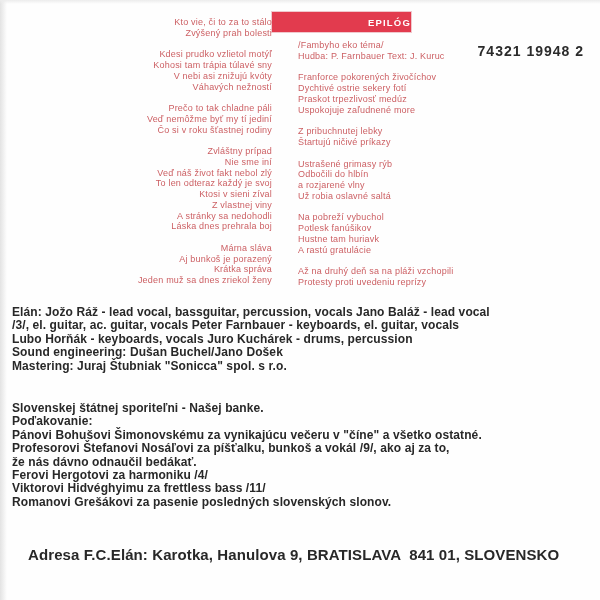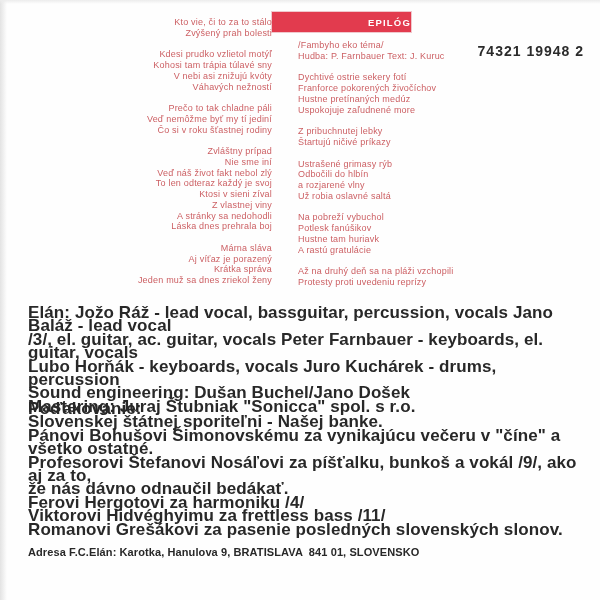--- a/index.html
+++ b/index.html
@@ -68,37 +68,37 @@
     font-size: 9px;
     line-height: 10.7px;
     letter-spacing: 0.2px;
   }
   .lyrics .stanza { margin: 0 0 11px 0; }
   .lyrics.left  { left: 32px;  top: 17px; width: 240px; text-align: right; }
   .lyrics.right { left: 298px; top: 40px; width: 260px; }
 
   .black-block {
     position: absolute;
-    left: 28px;
+    left: 12px;
     color: #282828;
-    font-size: 17px;
+    font-size: 12px;
     font-weight: bold;
     line-height: 13.4px;
     letter-spacing: 0.1px;
     width: 560px;
   }
   .credits { top: 306px; }
   .thanks  { top: 402px; }
 
   .address {
     position: absolute;
     left: 28px;
     top: 546px;
     color: #282828;
-    font-size: 11px;
+    font-size: 15px;
     font-weight: bold;
     letter-spacing: 0.1px;
     white-space: pre-wrap;
   }
   .line { white-space: pre-wrap; }
 </style>
 </head>
 <body>
 
 <div class="page">
@@ -130,35 +130,35 @@
         <div class="line">Nie sme iní</div>
         <div class="line">Veď náš život fakt nebol zlý</div>
         <div class="line">To len odteraz každý je svoj</div>
         <div class="line">Ktosi v sieni zíval</div>
         <div class="line">Z vlastnej viny</div>
         <div class="line">A stránky sa nedohodli</div>
         <div class="line">Láska dnes prehrala boj</div>
       </div>
       <div class="stanza">
         <div class="line">Márna sláva</div>
-        <div class="line">Aj víťaz je porazený</div>
+        <div class="line">Aj bunkoš je porazený</div>
         <div class="line">Krátka správa</div>
         <div class="line">Jeden muž sa dnes zriekol ženy</div>
       </div>
     </div>
 
   <div class="lyrics right" id="lyrics-right">
       <div class="stanza">
         <div class="line">/Fambyho eko téma/</div>
         <div class="line">Hudba: P. Farnbauer Text: J. Kuruc</div>
       </div>
       <div class="stanza">
+        <div class="line">Franforce pokorených živočíchov</div>
         <div class="line">Dychtivé ostrie sekery fotí</div>
-        <div class="line">Franforce pokorených živočíchov</div>
-        <div class="line">Hustne pretínaných medúz</div>
+        <div class="line">Praskot trpezlivosť medúz</div>
         <div class="line">Uspokojuje zaľudnené more</div>
       </div>
       <div class="stanza">
         <div class="line">Z pribuchnutej lebky</div>
         <div class="line">Štartujú ničivé príkazy</div>
       </div>
       <div class="stanza">
         <div class="line">Ustrašené grimasy rýb</div>
         <div class="line">Odbočili do hlbín</div>
         <div class="line">a rozjarené vlny</div>
@@ -178,22 +178,22 @@
 
   <div class="black-block credits" id="credits">
       <div class="line">Elán: Jožo Ráž - lead vocal, bassguitar, percussion, vocals Jano Baláž - lead vocal</div>
       <div class="line">/3/, el. guitar, ac. guitar, vocals Peter Farnbauer - keyboards, el. guitar, vocals</div>
       <div class="line">Lubo Horňák - keyboards, vocals Juro Kuchárek - drums, percussion</div>
       <div class="line">Sound engineering: Dušan Buchel/Jano Došek</div>
       <div class="line">Mastering: Juraj Štubniak "Sonicca" spol. s r.o.</div>
     </div>
 
   <div class="black-block thanks" id="thanks">
+      <div class="line">Slovenskej štátnej sporiteľni - Našej banke.</div>
       <div class="line">Poďakovanie:</div>
-      <div class="line">Slovenskej štátnej sporiteľni - Našej banke.</div>
       <div class="line">Pánovi Bohušovi Šimonovskému za vynikajúcu večeru v "číne" a všetko ostatné.</div>
       <div class="line">Profesorovi Štefanovi Nosáľovi za píšťalku, bunkoš a vokál /9/, ako aj za to,</div>
       <div class="line">že nás dávno odnaučil bedákať.</div>
       <div class="line">Ferovi Hergotovi za harmoniku /4/</div>
       <div class="line">Viktorovi Hidvéghyimu za frettless bass /11/</div>
       <div class="line">Romanovi Grešákovi za pasenie posledných slovenských slonov.</div>
     </div>
 
   <div class="address">Adresa F.C.Elán: Karotka, Hanulova 9, BRATISLAVA  841 01, SLOVENSKO</div>
 

